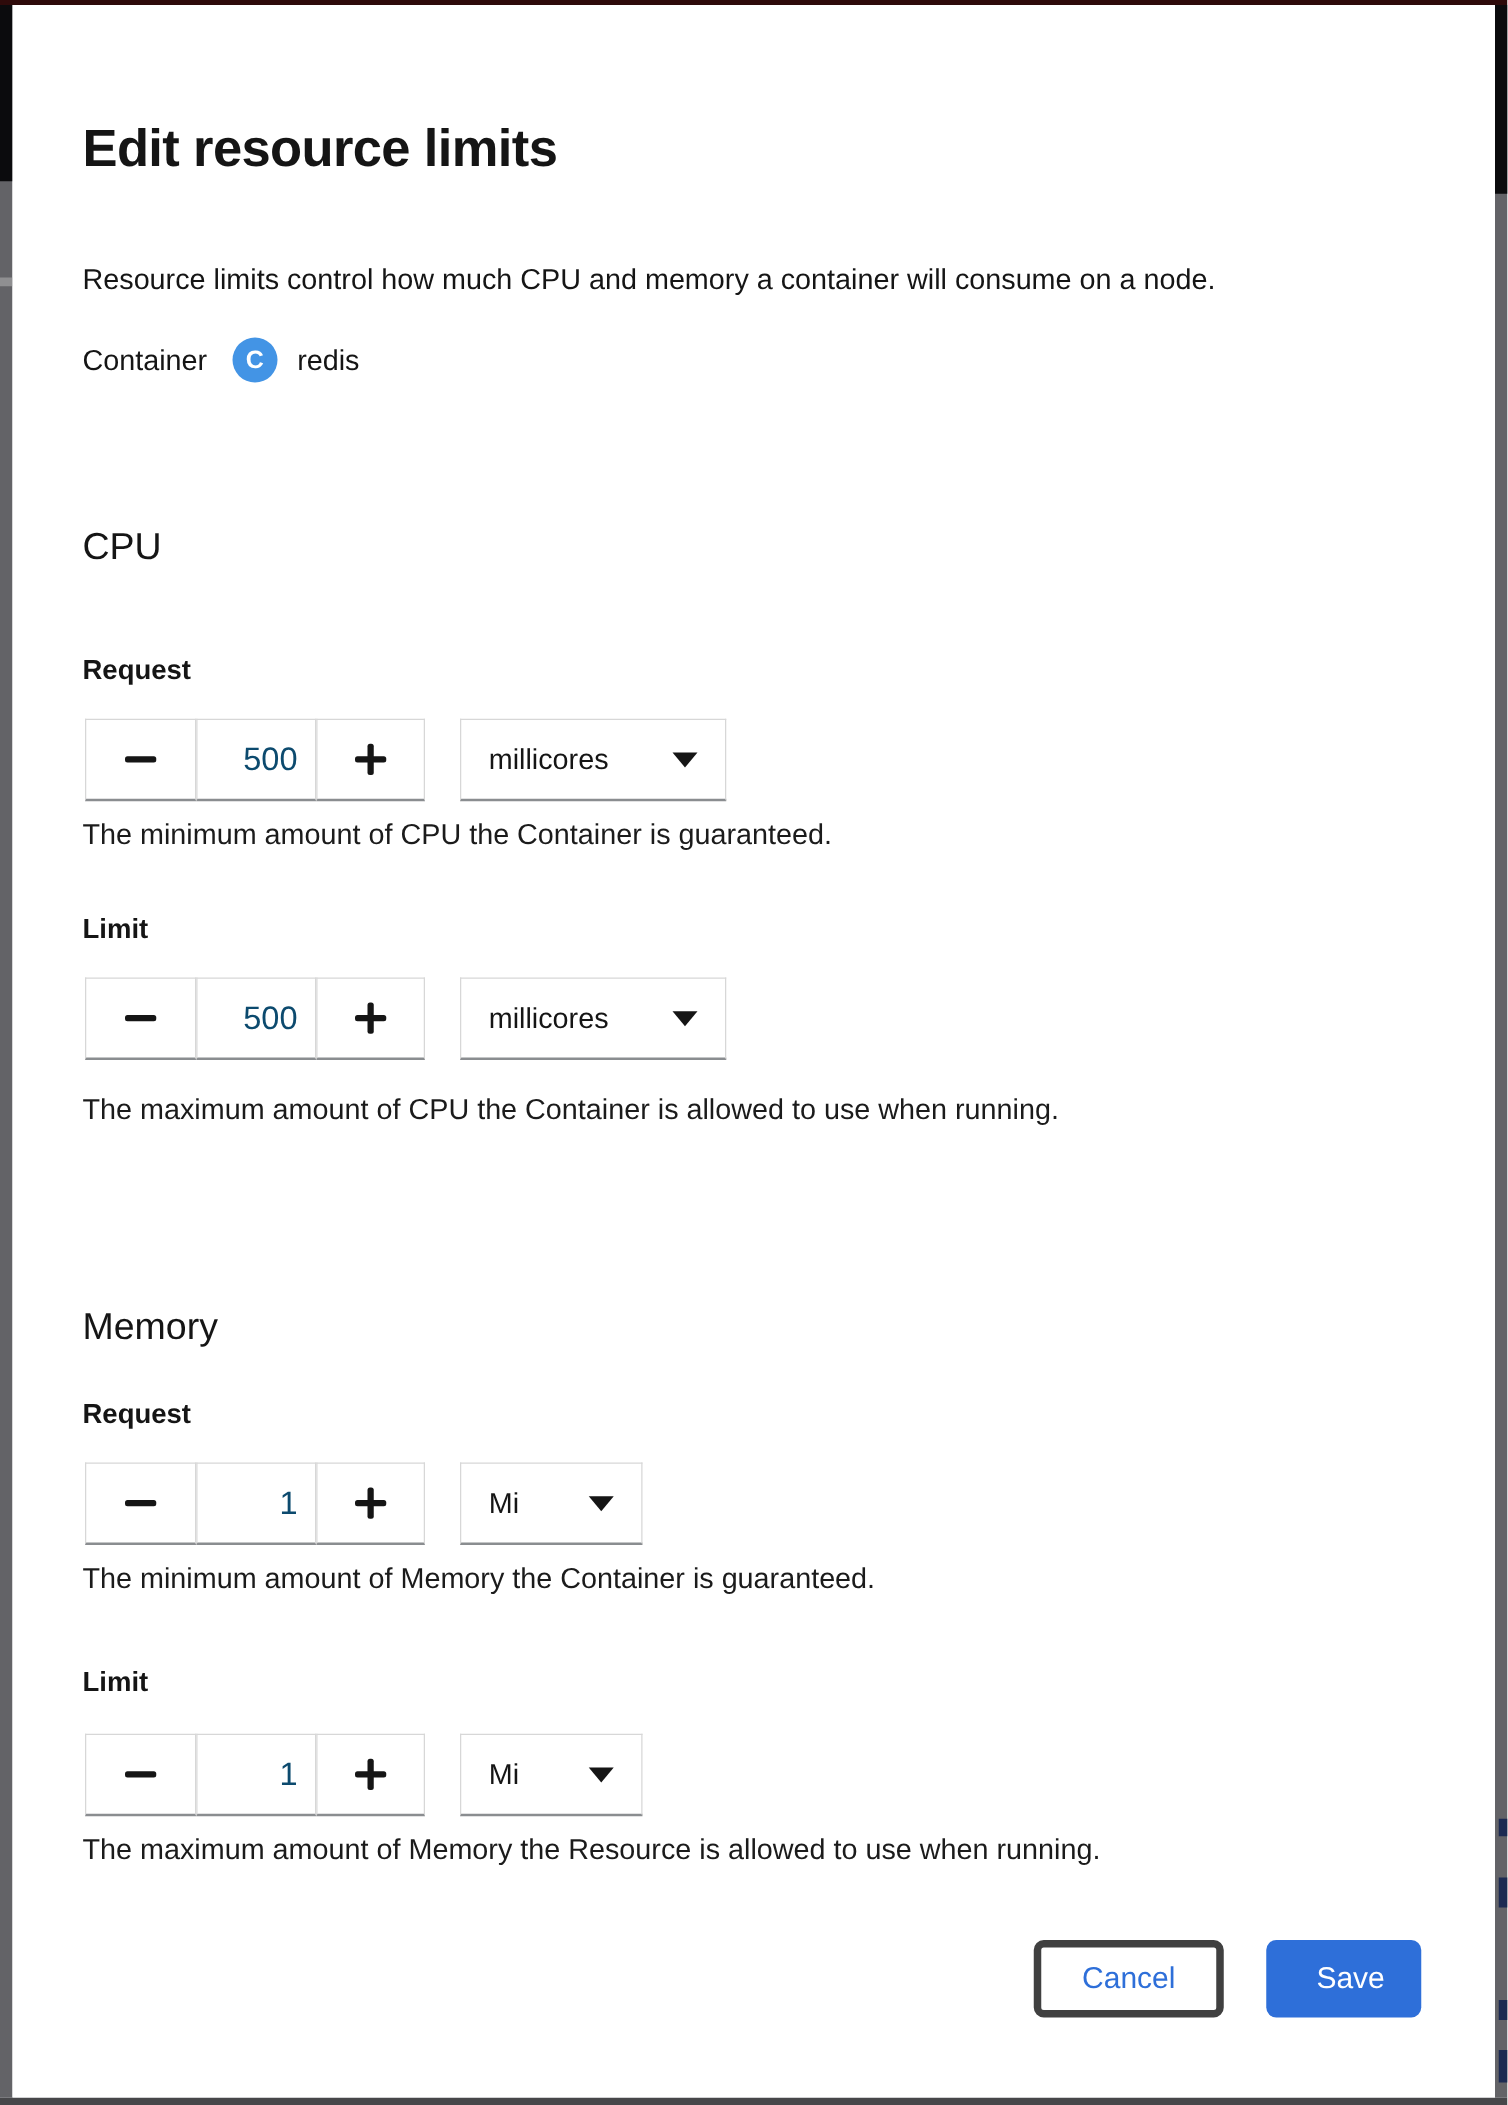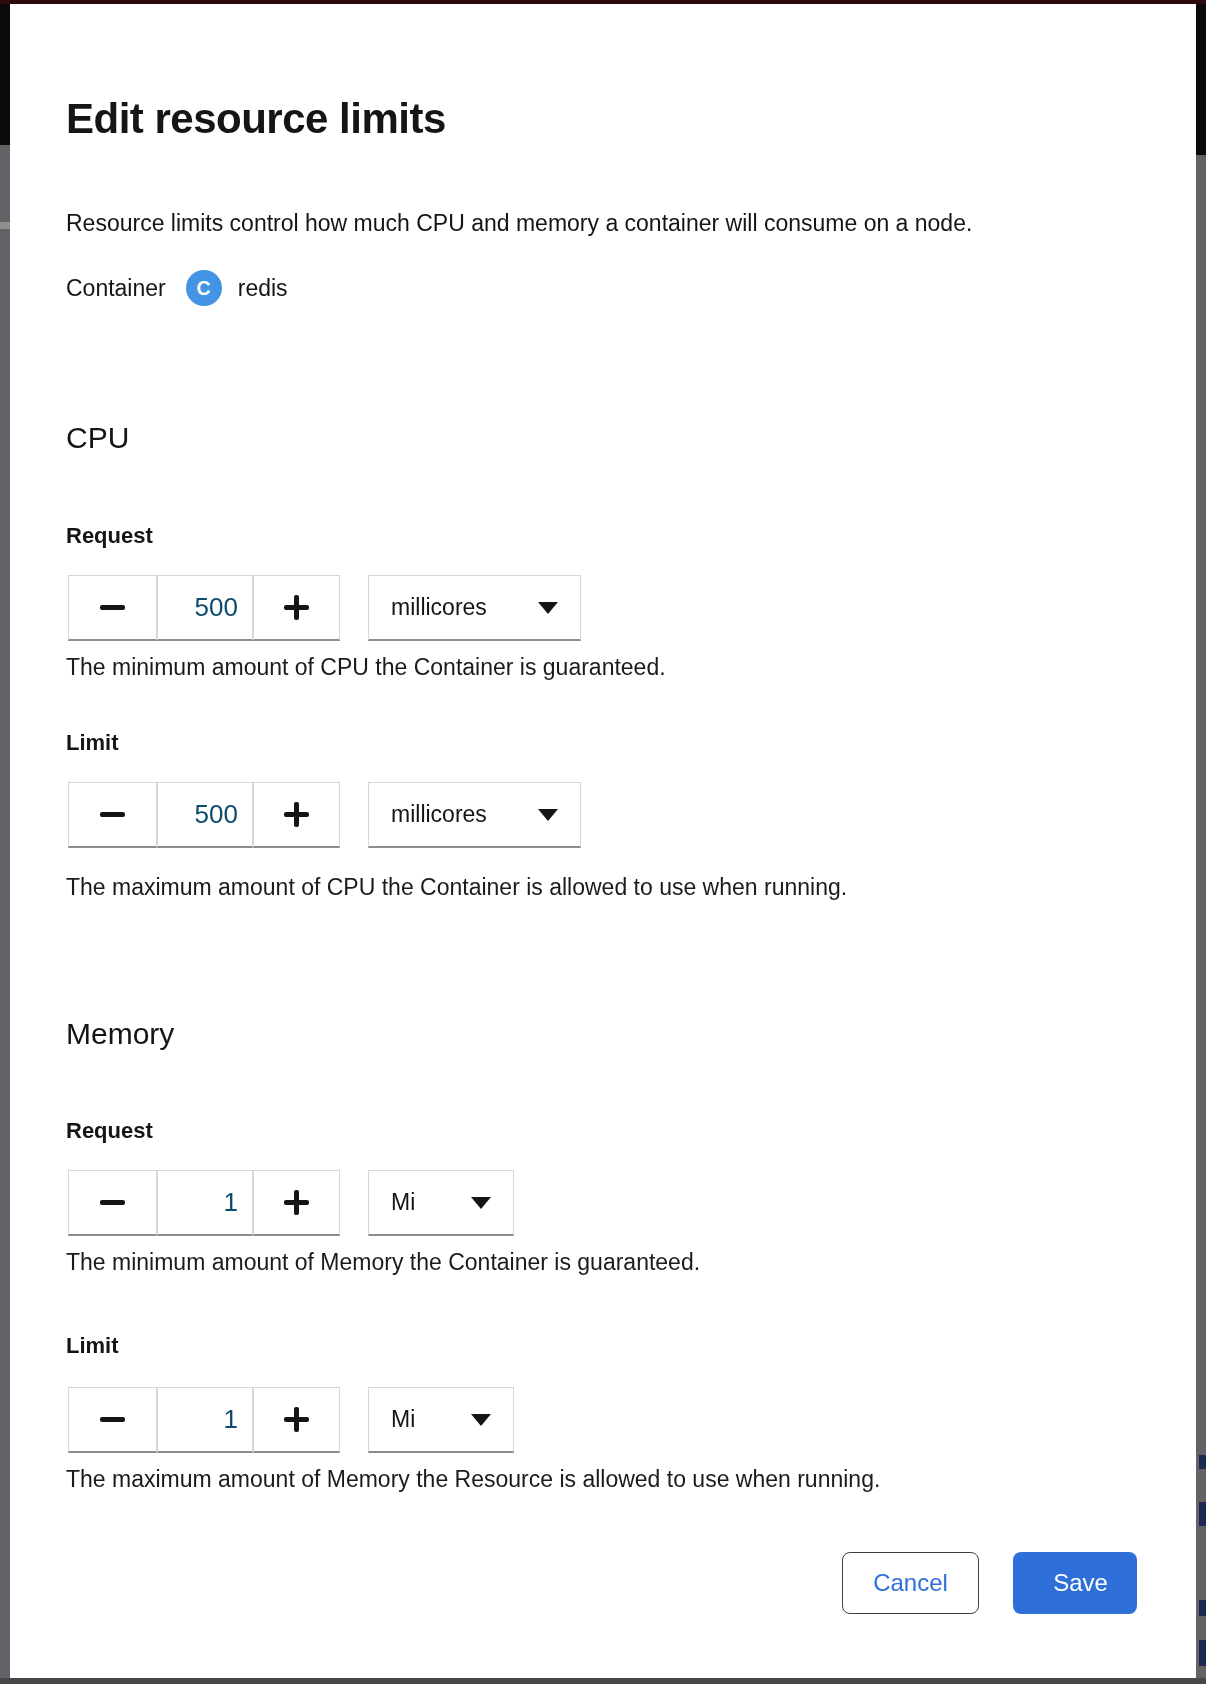--- a/index.html
+++ b/index.html
@@ -28,21 +28,21 @@
   .desc{top:182px;font-size:23px;line-height:1.3;font-weight:400;}
 
   .container-row{top:266px;display:flex;align-items:center;font-size:23px;}
   .badge{
     width:36px;height:36px;border-radius:50%;background:#4394e5;color:#fff;
     display:flex;align-items:center;justify-content:center;
     font-size:20px;font-weight:700;margin:0 16px 0 20px;flex:0 0 auto;
   }
 
   .section-heading{font-size:30px;font-weight:400;line-height:1.2;}
-  .h-cpu{top:391px;} .h-mem{top:987px;}
+  .h-cpu{top:391px;} .h-mem{top:1015px;}
 
   .field-label{font-size:22px;font-weight:700;line-height:1.2;}
   .l-r1{top:519px;} .l-l1{top:726px;} .l-r2{top:1114px;} .l-l2{top:1329px;}
 
   .row{height:66px;left:58px;right:56px;display:flex;align-items:stretch;}
   .g-r1{top:571px;} .g-l1{top:778px;} .g-r2{top:1166px;} .g-l2{top:1383px;}
 
   .seg{
     box-sizing:border-box;background:#fff;
     border:1px solid #d7d7d7;border-bottom:2px solid #8a8d90;
@@ -71,21 +71,21 @@
 
   .helper{font-size:23px;line-height:1.3;font-weight:400;color:#1b1b1b;}
   .hp-r1{top:649px;} .hp-l1{top:869px;} .hp-r2{top:1244px;} .hp-l2{top:1461px;}
 
   .footer{position:absolute;top:1548px;right:59px;display:flex;gap:34px;}
   .btn{
     box-sizing:border-box;height:62px;border-radius:8px;font-size:24px;
     display:flex;align-items:center;justify-content:center;
     font-family:inherit;cursor:pointer;
   }
-  .btn-cancel{width:137px;background:#ffffff;border:1px solid #404040;color:#2e6fd9;}
+  .btn-cancel{width:152px;background:#ffffff;border:6px solid #404040;color:#2e6fd9;}
   .btn-save{width:124px;background:#2e6fd9;border:none;color:#ffffff;padding-left:17px;}
 </style>
 </head>
 <body>
 
 <div class="chrome-top"></div>
 <div class="chrome-left">
   <div class="black-cap"></div>
   <div class="light-notch"></div>
 </div>

